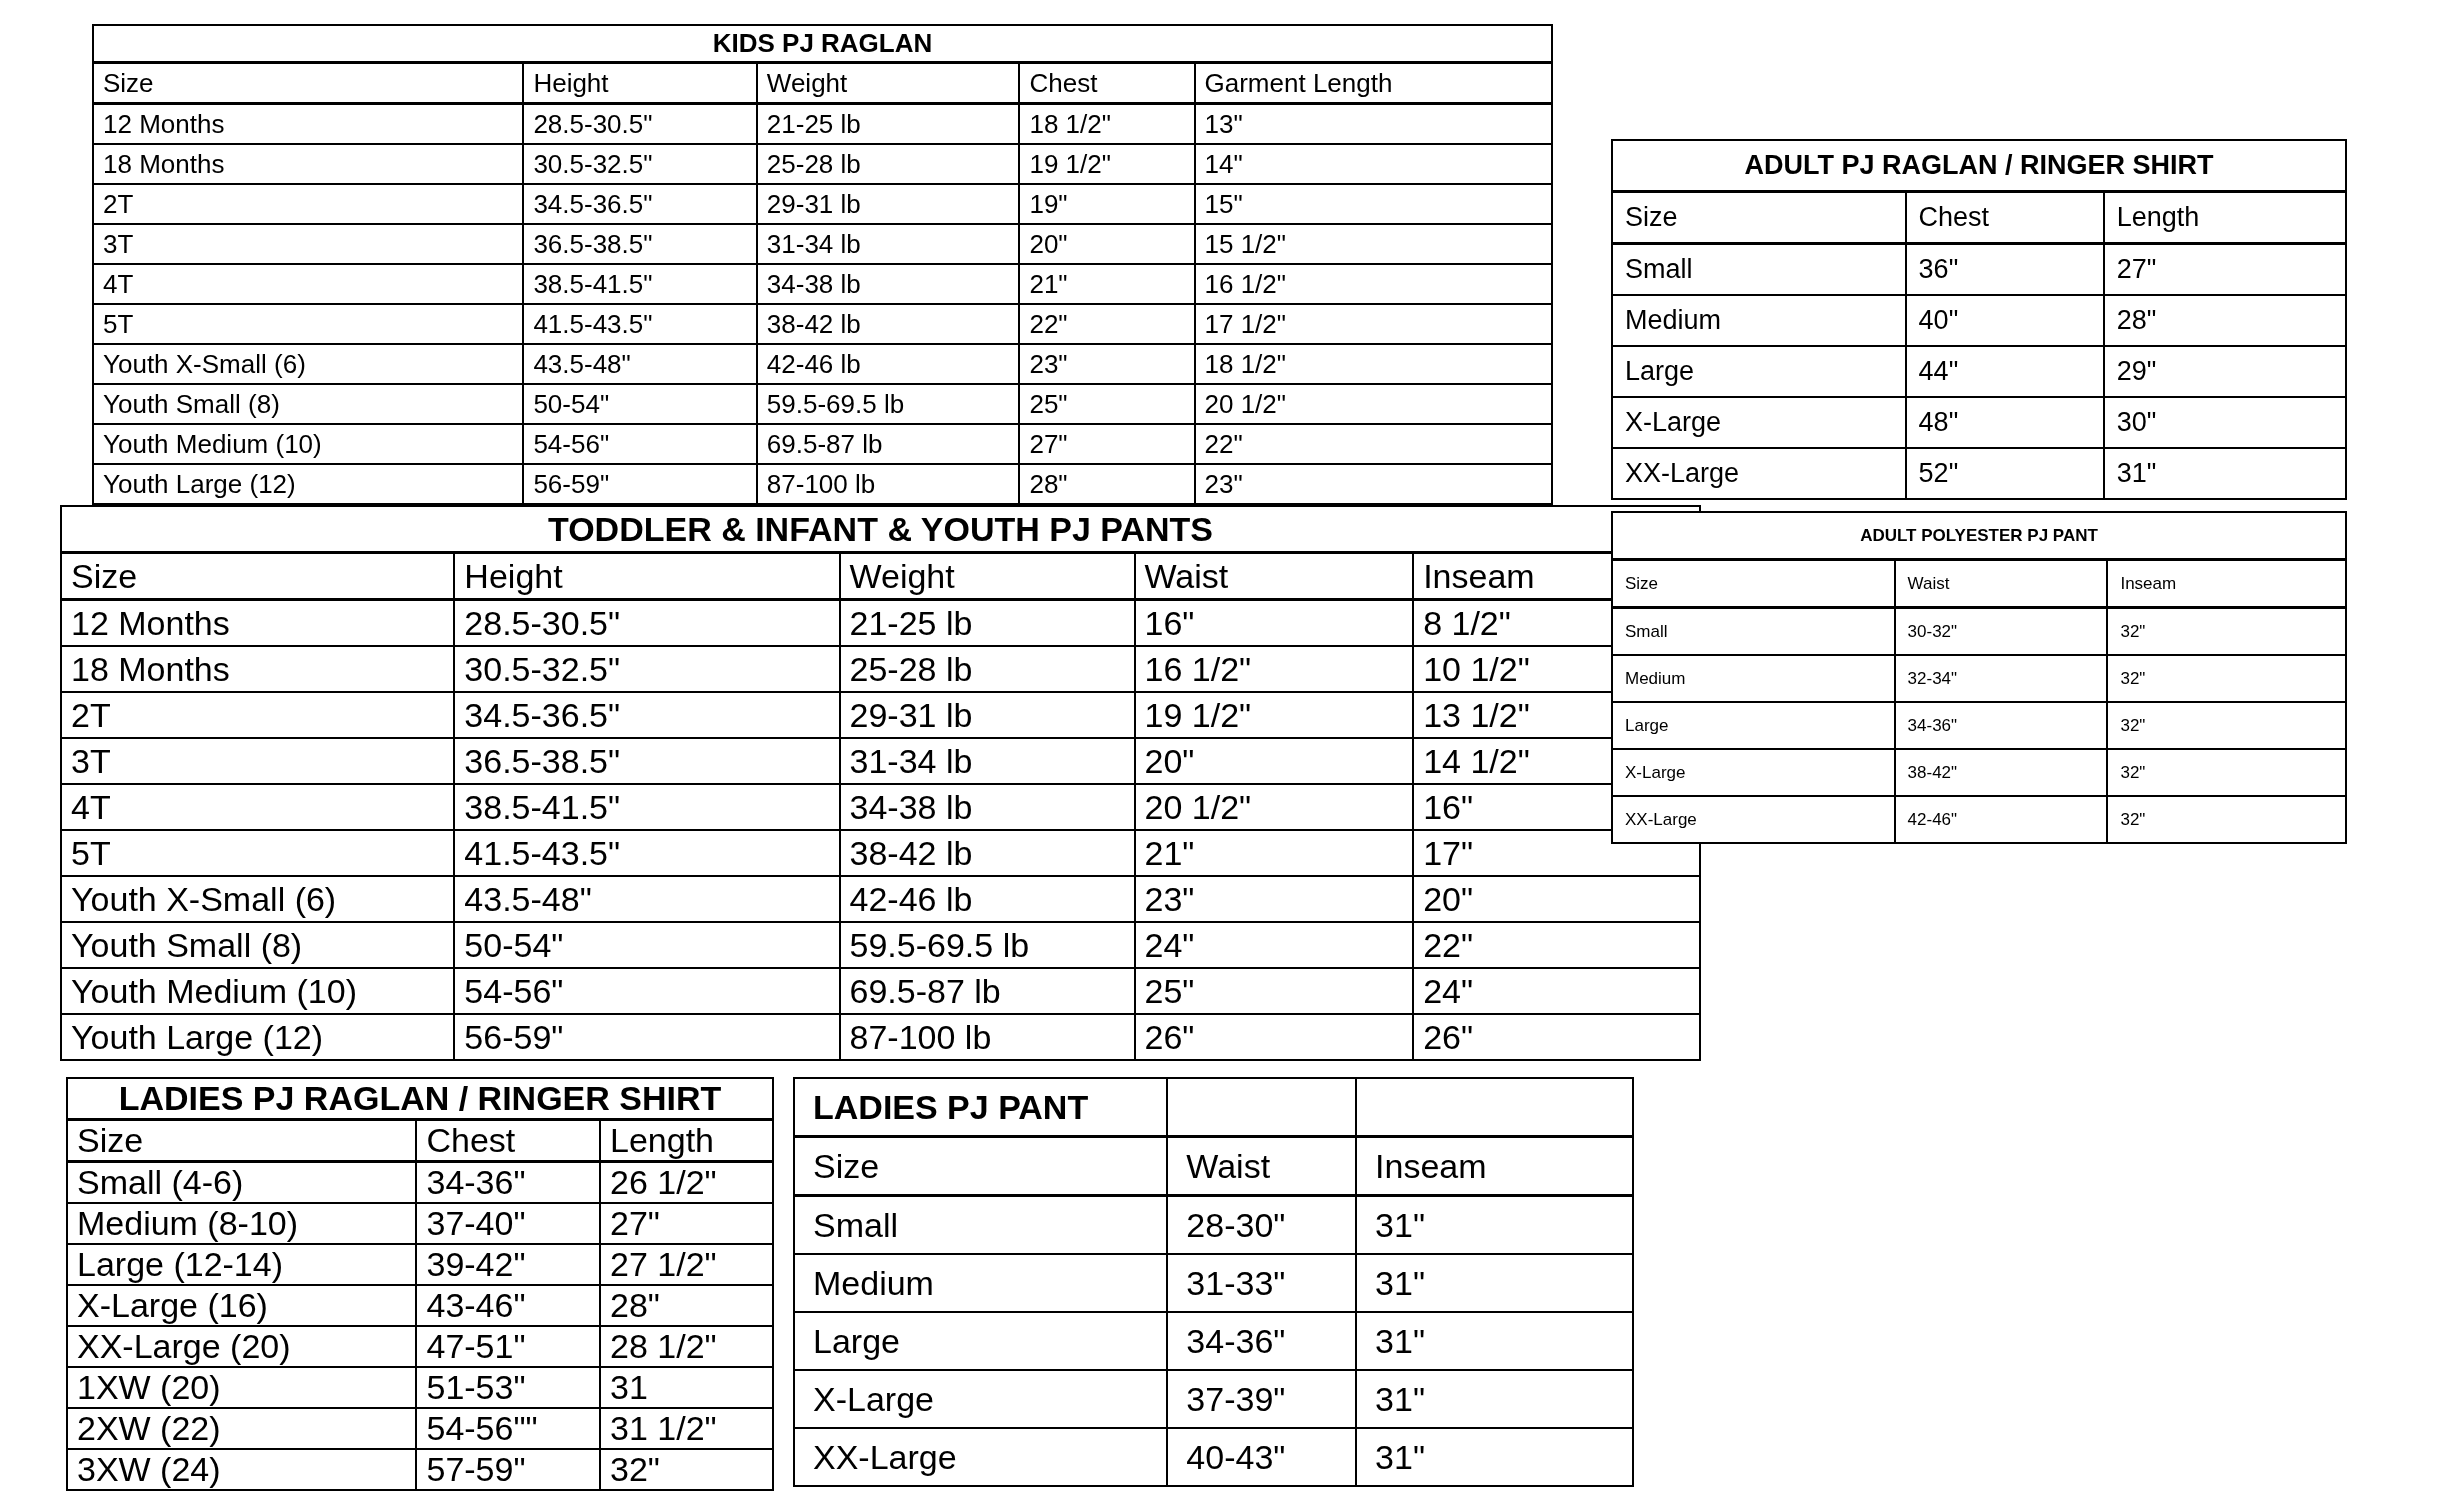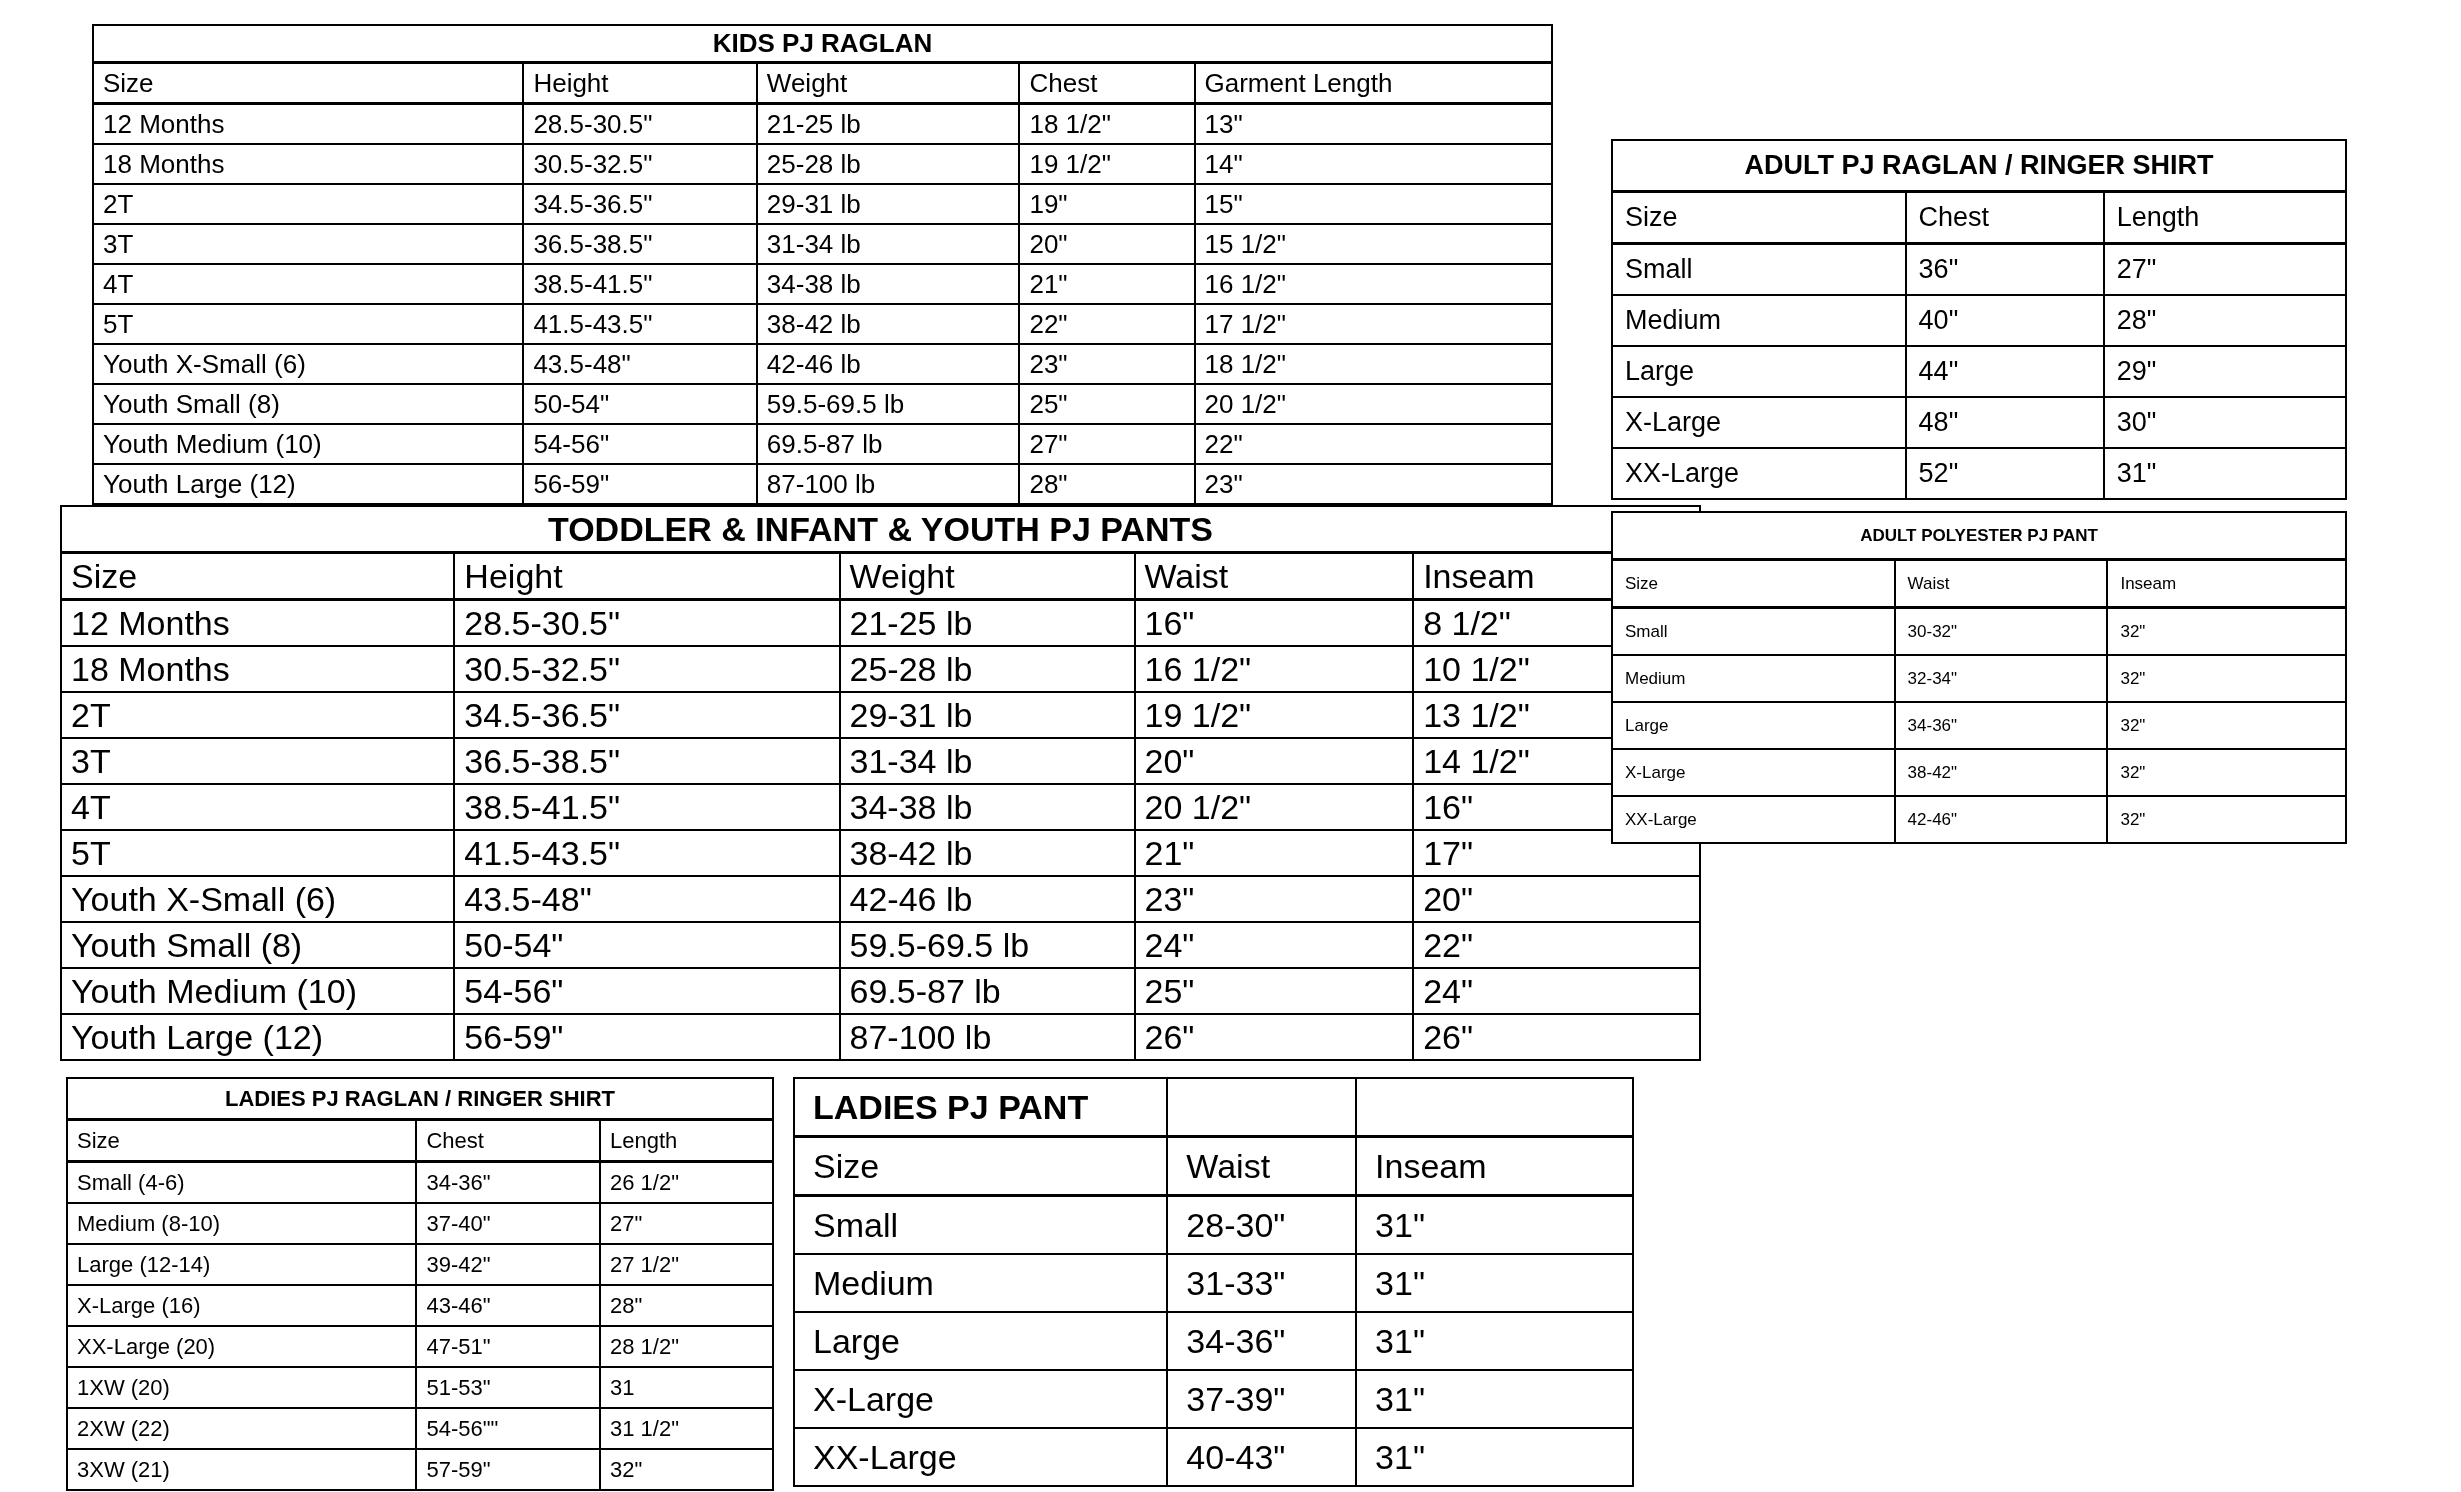--- a/index.html
+++ b/index.html
@@ -41,21 +41,21 @@
 
   #toddler{left:60px; top:505px; width:1641px; font-size:34px;}
   #toddler th, #toddler td{height:44px;}
 
   #adult-raglan{left:1611px; top:139px; width:736px; font-size:27px;}
   #adult-raglan th, #adult-raglan td{height:49px; padding:0 12px;}
 
   #adult-poly{left:1611px; top:511px; width:736px; font-size:17px;}
   #adult-poly th, #adult-poly td{height:45px; padding:0 12px;}
 
-  #ladies-raglan{left:66px; top:1077px; width:708px; font-size:22px;}
+  #ladies-raglan{left:66px; top:1077px; width:708px; font-size:34px;}
   #ladies-raglan th, #ladies-raglan td{height:39px;}
 
   #ladies-pant{left:793px; top:1077px; width:841px; font-size:34px;}
   #ladies-pant th, #ladies-pant td{height:56px; padding:0 18px;}
   #ladies-pant tr.title th{text-align:left;}
 </style>
 </head>
 <body>
 
 <div id="page">
@@ -374,21 +374,21 @@
           <td>1XW (20)</td>
           <td>51-53"</td>
           <td>31</td>
         </tr>
         <tr>
           <td>2XW (22)</td>
           <td>54-56""</td>
           <td>31 1/2"</td>
         </tr>
         <tr>
-          <td>3XW (21)</td>
+          <td>3XW (24)</td>
           <td>57-59"</td>
           <td>32"</td>
         </tr>
       </tbody>
     </table>
 
   <table id="ladies-pant" class="tbl">
     <colgroup>
       <col style="width:44.5%">
         <col style="width:22.5%">

